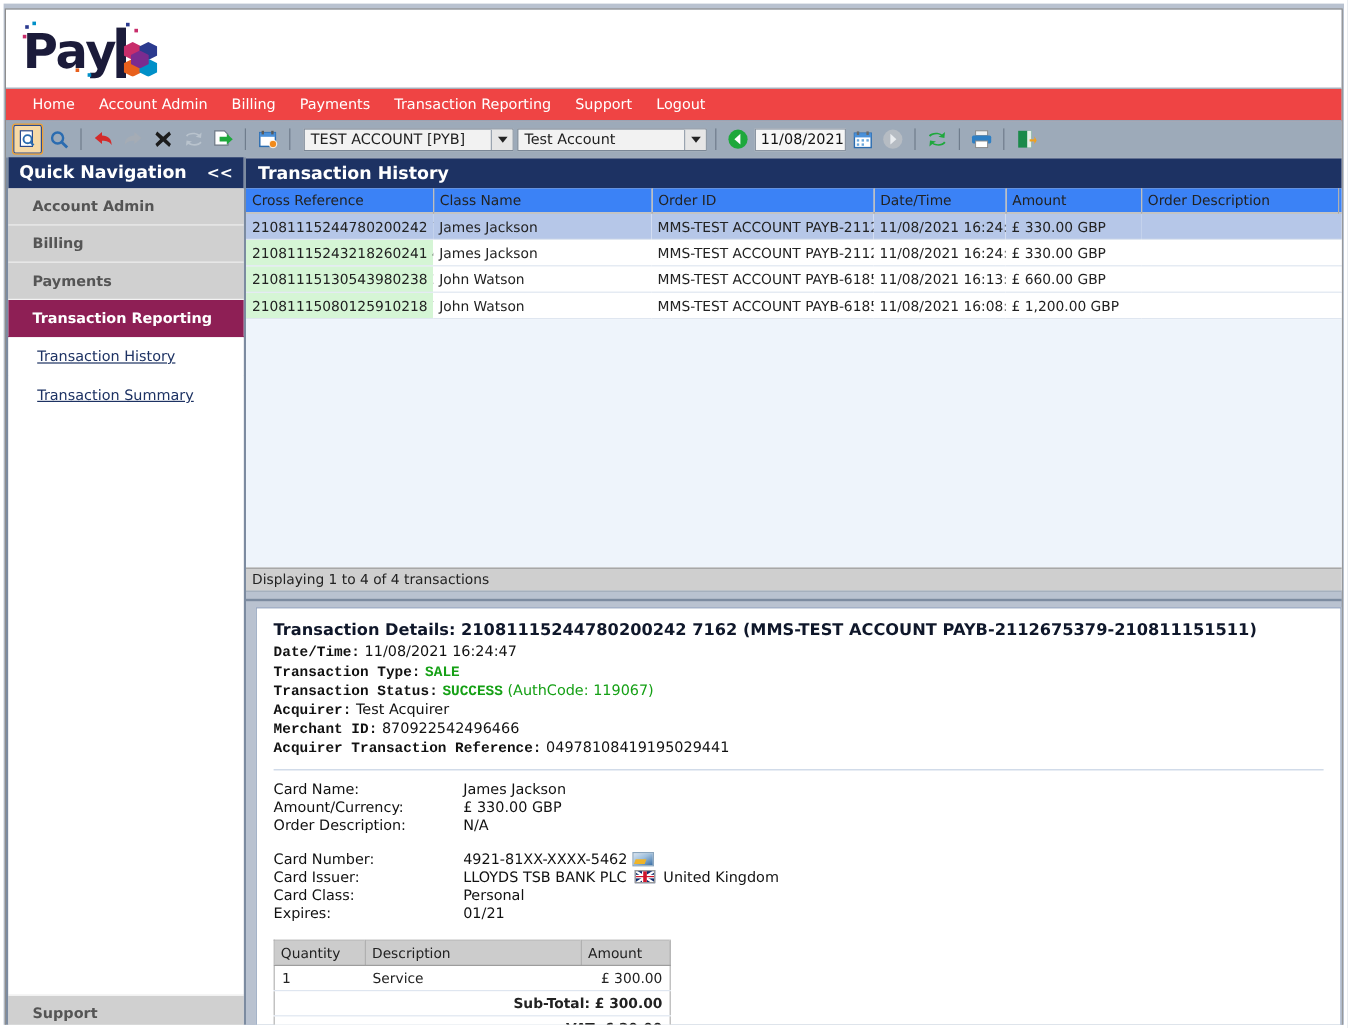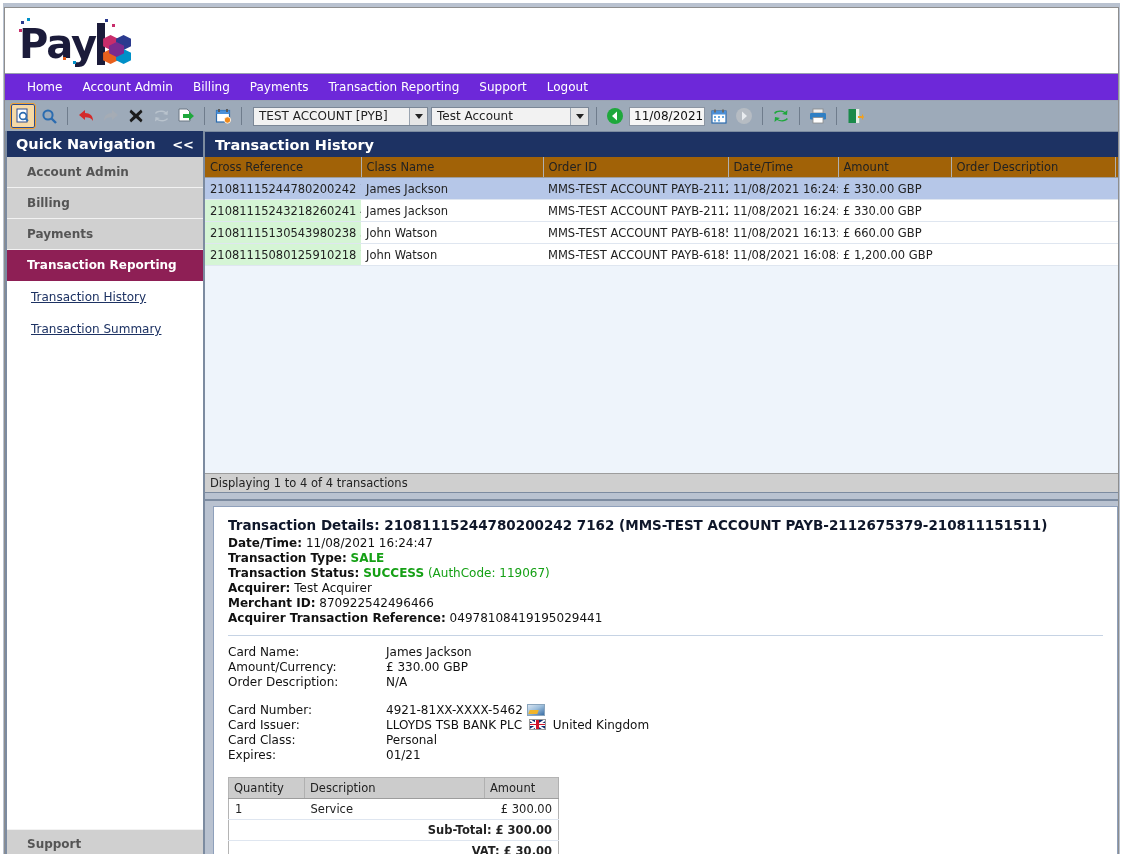--- a/index.html
+++ b/index.html
@@ -83,21 +83,21 @@
   .d2{left:8px;top:1px;background:#0090c8;}
   .d3{left:0px;top:12px;background:#c82d6b;}
   .d4{left:44px;top:40px;background:#e8601c;}
   .d5{left:54px;top:44px;background:#0090c8;}
   .d6{left:86px;top:2px;background:#2b3a8f;}
   .d7{left:93px;top:7px;background:#c82d6b;}
 
   
   .menubar {
     height: 26px;
-    background: #6d28d9;
+    background: #ef4444;
     display: flex;
     align-items: center;
     padding-left: 12px;
     gap: 0;
     border-bottom: 1px solid #9aa4b4;
   }
   .menubar a {
     color: #ffffff;
     text-decoration: none;
     font-size: 12px;
@@ -280,21 +280,21 @@
     padding-left: 10px;
     box-sizing: border-box;
   }
   table.grid {
     width: 100%;
     border-collapse: collapse;
     font-size: 11.5px;
     table-layout: fixed;
   }
   table.grid th {
-    background: #a16207;
+    background: #3b82f6;
     border-bottom: 1px solid #9d9d9d;
     border-right: 1px solid #b0b0b0;
     font-weight: normal;
     text-align: left;
     padding: 3px 0 3px 5px;
     height: 17px;
     color: #222;
     box-sizing: border-box;
     white-space: nowrap;
     overflow: hidden;
@@ -342,21 +342,21 @@
     overflow: hidden;
   }
   .det-title {
     font-size: 13.5px;
     font-weight: bold;
     color: #0f172a;
     margin-bottom: 3px;
     white-space: nowrap;
   }
   .det-line { font-size: 12px; line-height: 15px; color: #111; }
-  .det-line b { font-weight: bold; }
+  .det-line b { font-weight: bold; font-family: Liberation Mono, monospace; }
   .green { color: #15a015; }
   .det-rule {
     border-top: 1px solid #c6d3e4;
     margin: 9px 0 9px 0;
   }
   .kv { display: flex; font-size: 12px; line-height: 15px; }
   .kv .k { width: 158px; font-weight: normal; color: #111; }
   .kv .v { color: #111; }
   .kv-gap { height: 13px; }
   .flag {

